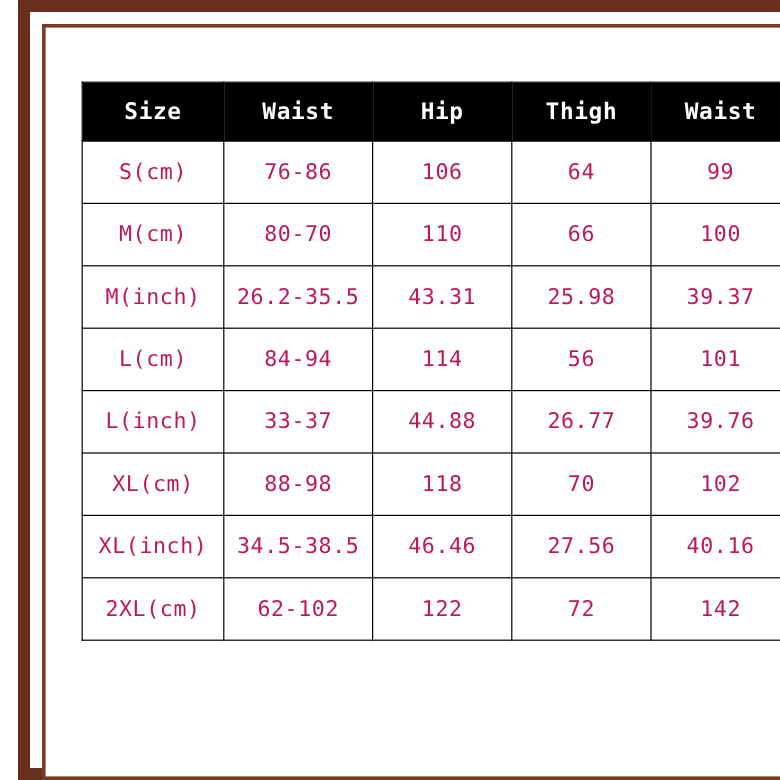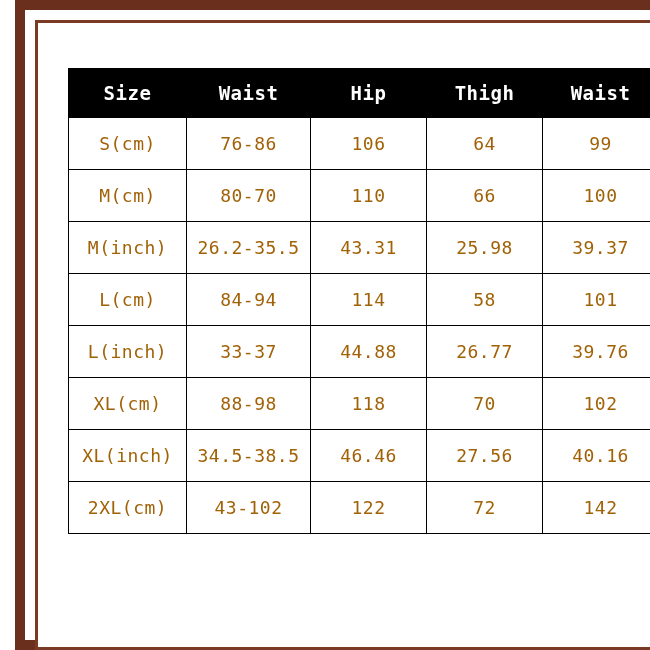--- a/index.html
+++ b/index.html
@@ -59,21 +59,21 @@
   table.size-table thead th {
     background: #000000;
     color: #ffffff;
     font-size: 19px;
     font-weight: bold;
     height: 48px;
     border: 1px solid #000000;
   }
   table.size-table tbody td {
     background: #ffffff;
-    color: #a16207;
+    color: #be185d;
     font-size: 18px;
     height: 51px;
   }
   table.size-table tbody td.label-cell {
     font-size: 18px;
   }
   
   col.c0 { width: 118px; }
   col.c1 { width: 124px; }
   col.c2 { width: 116px; }
@@ -122,21 +122,21 @@
             <td class="label-cell">M(inch)</td>
             <td>26.2-35.5</td>
             <td>43.31</td>
             <td>25.98</td>
             <td>39.37</td>
           </tr>
           <tr>
             <td class="label-cell">L(cm)</td>
             <td>84-94</td>
             <td>114</td>
-            <td>58</td>
+            <td>56</td>
             <td>101</td>
           </tr>
           <tr>
             <td class="label-cell">L(inch)</td>
             <td>33-37</td>
             <td>44.88</td>
             <td>26.77</td>
             <td>39.76</td>
           </tr>
           <tr>
@@ -148,21 +148,21 @@
           </tr>
           <tr>
             <td class="label-cell">XL(inch)</td>
             <td>34.5-38.5</td>
             <td>46.46</td>
             <td>27.56</td>
             <td>40.16</td>
           </tr>
           <tr>
             <td class="label-cell">2XL(cm)</td>
-            <td>43-102</td>
+            <td>62-102</td>
             <td>122</td>
             <td>72</td>
             <td>142</td>
           </tr>
         </tbody>
       </table>
     </div>
   </div>
 </div>
 

